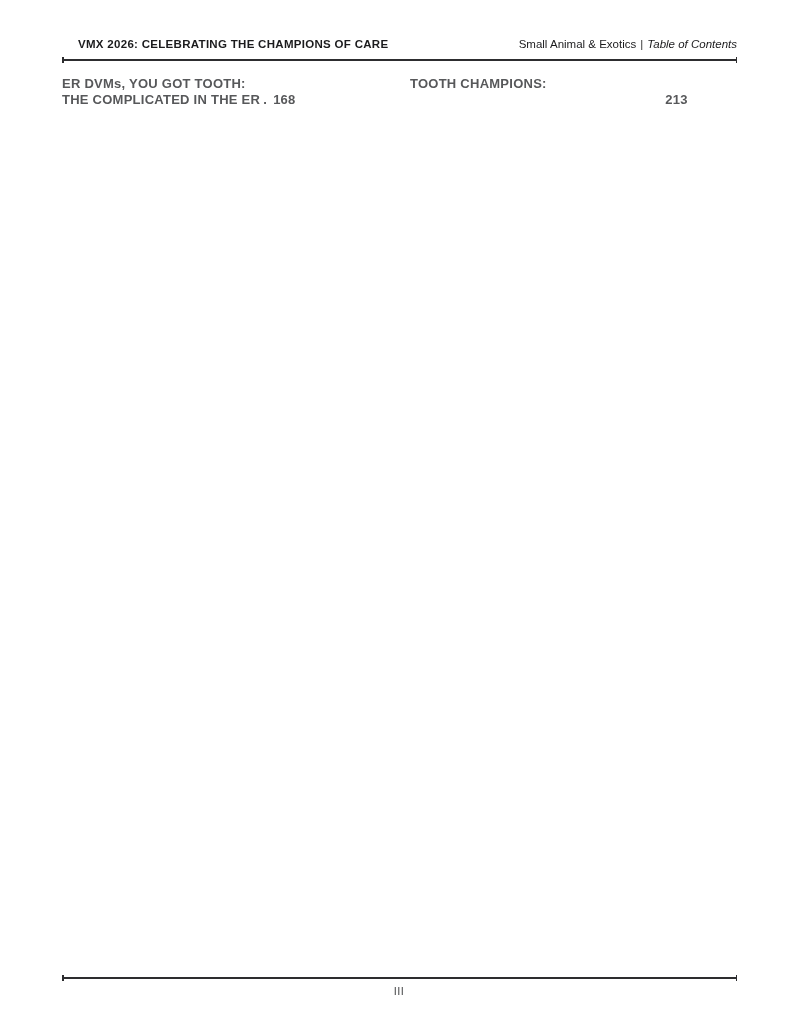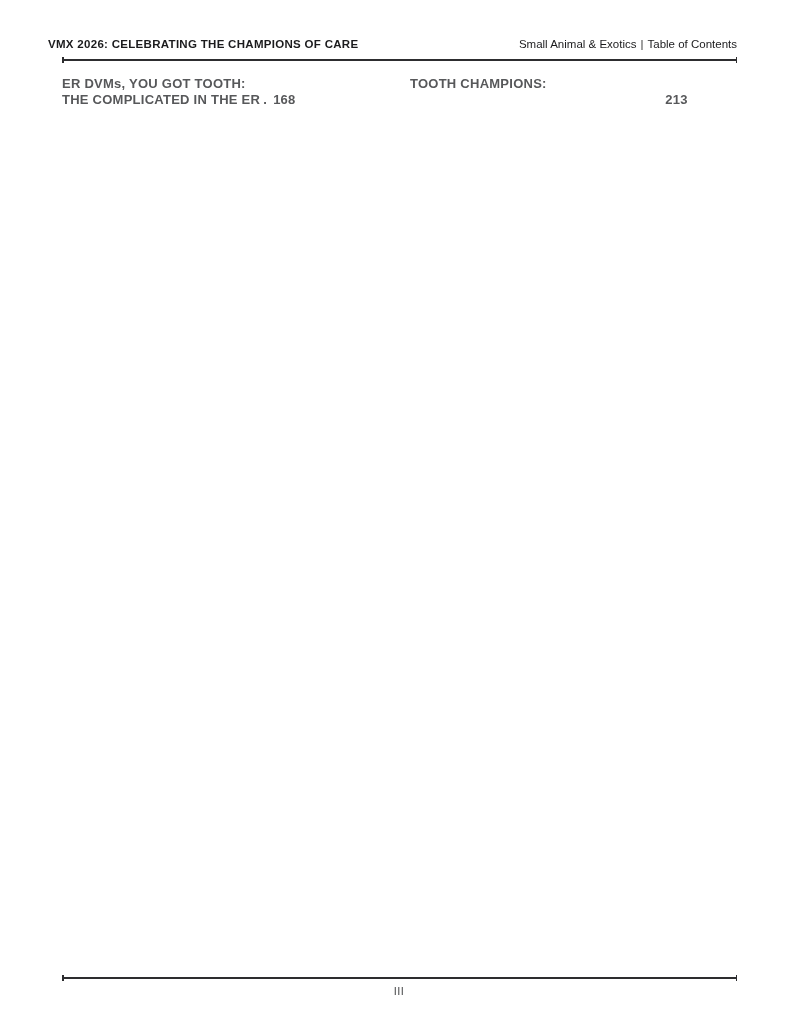--- a/index.html
+++ b/index.html
@@ -6,29 +6,29 @@
   .page {
     position:relative;
     width:798px; height:1024px;
     background:#ffffff;
     font-family:"Liberation Sans", sans-serif;
     overflow:hidden;
     margin:0 auto;
   }
   
   .header {
-    position:absolute; top:38px; left:48px; right:61px;
+    position:absolute; top:38px; left:78px; right:61px;
     display:flex; justify-content:space-between; align-items:baseline;
     color:#1b1b1d;
   }
   .header-left { font-size:11.5px; font-weight:bold; letter-spacing:.3px; }
   .header-right { font-size:11.5px; }
   .header-right .bold { font-weight:normal;padding-left:8px; }
   .header-right .sep { font-weight:400; padding:0 4px; color:#333; }
-  .header-right .italic { font-weight:400; }
+  .header-right .italic { font-style:italic; font-weight:400; }
   .rule {
     position:absolute; left:62px; right:61px; height:2px; background:#2d2d2f;
   }
   .rule::before, .rule::after {
     content:""; position:absolute; top:-2px; width:1.5px; height:6px; background:#2d2d2f;
   }
   .rule::before { left:0; } .rule::after { right:0; }
   .rule.top { top:59px; }
   .rule.bottom { top:977px; }
   

